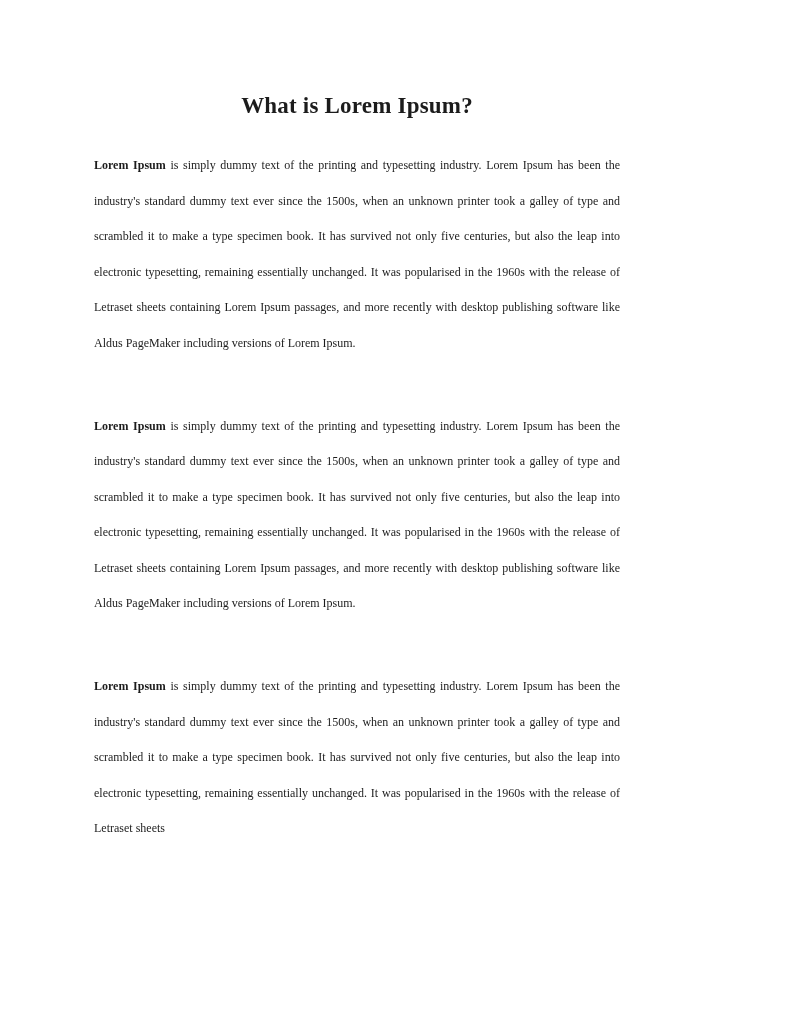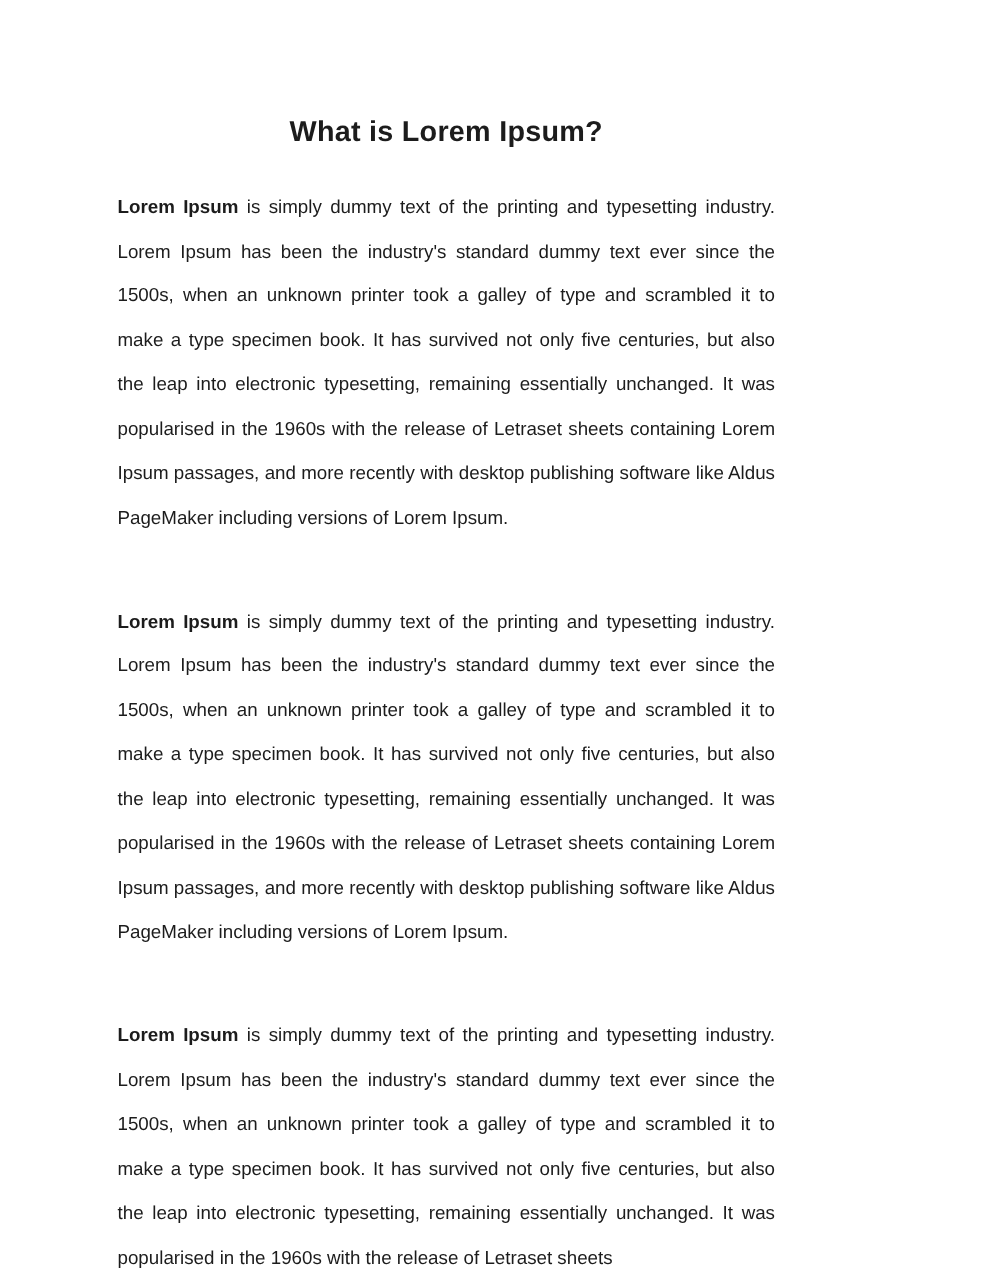--- a/index.html
+++ b/index.html
@@ -6,39 +6,39 @@
     margin: 0;
     padding: 0;
     background: #ffffff;
   }
   .page {
     position: relative;
     width: 714px;
     height: 1024px;
     background: var(--page-bg, #ffffff);
     overflow: hidden;
-    font-family: Liberation Sans, sans-serif;
+    font-family: Liberation Serif, serif;
     color: var(--text-color, #1c1c1c);
   }
   .doc-title {
     margin: 0;
     padding-top: 92px;
     text-align: center;
     font-size: 23px;
     line-height: 27px;
     font-weight: 700;
     letter-spacing: 0.2px;
   }
   .doc-body {
     margin-top: 29px;
     padding: 0 94px;
   }
   .para {
     margin: 0 0 47.5px 0;
-    font-size: 15px;
+    font-size: 12px;
     line-height: 35.5px;
     text-align: justify;
     text-justify: inter-word;
   }
   .para-lead {
     font-weight: 700;
   }
 </style>
 </head>
 <body>

